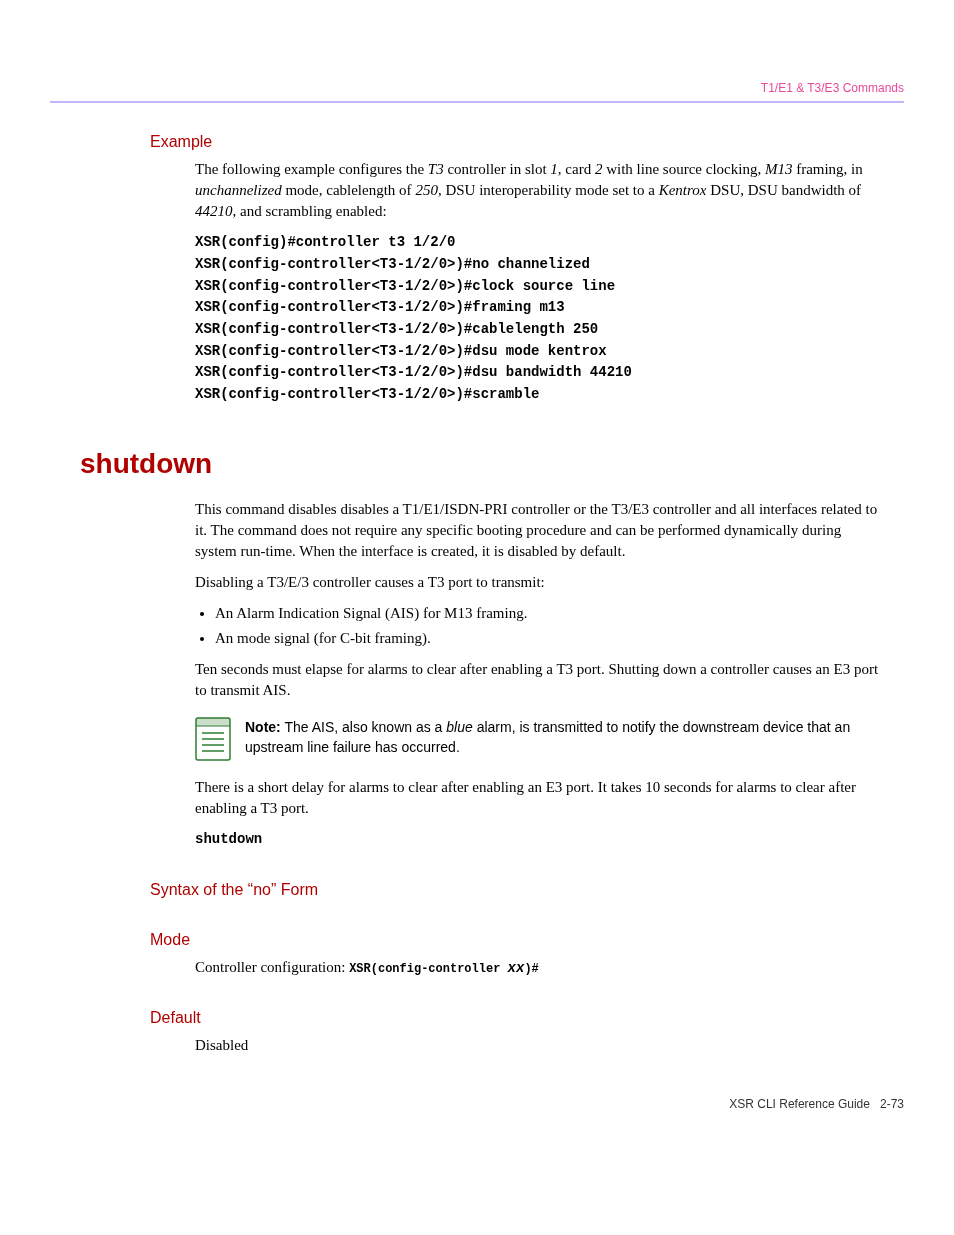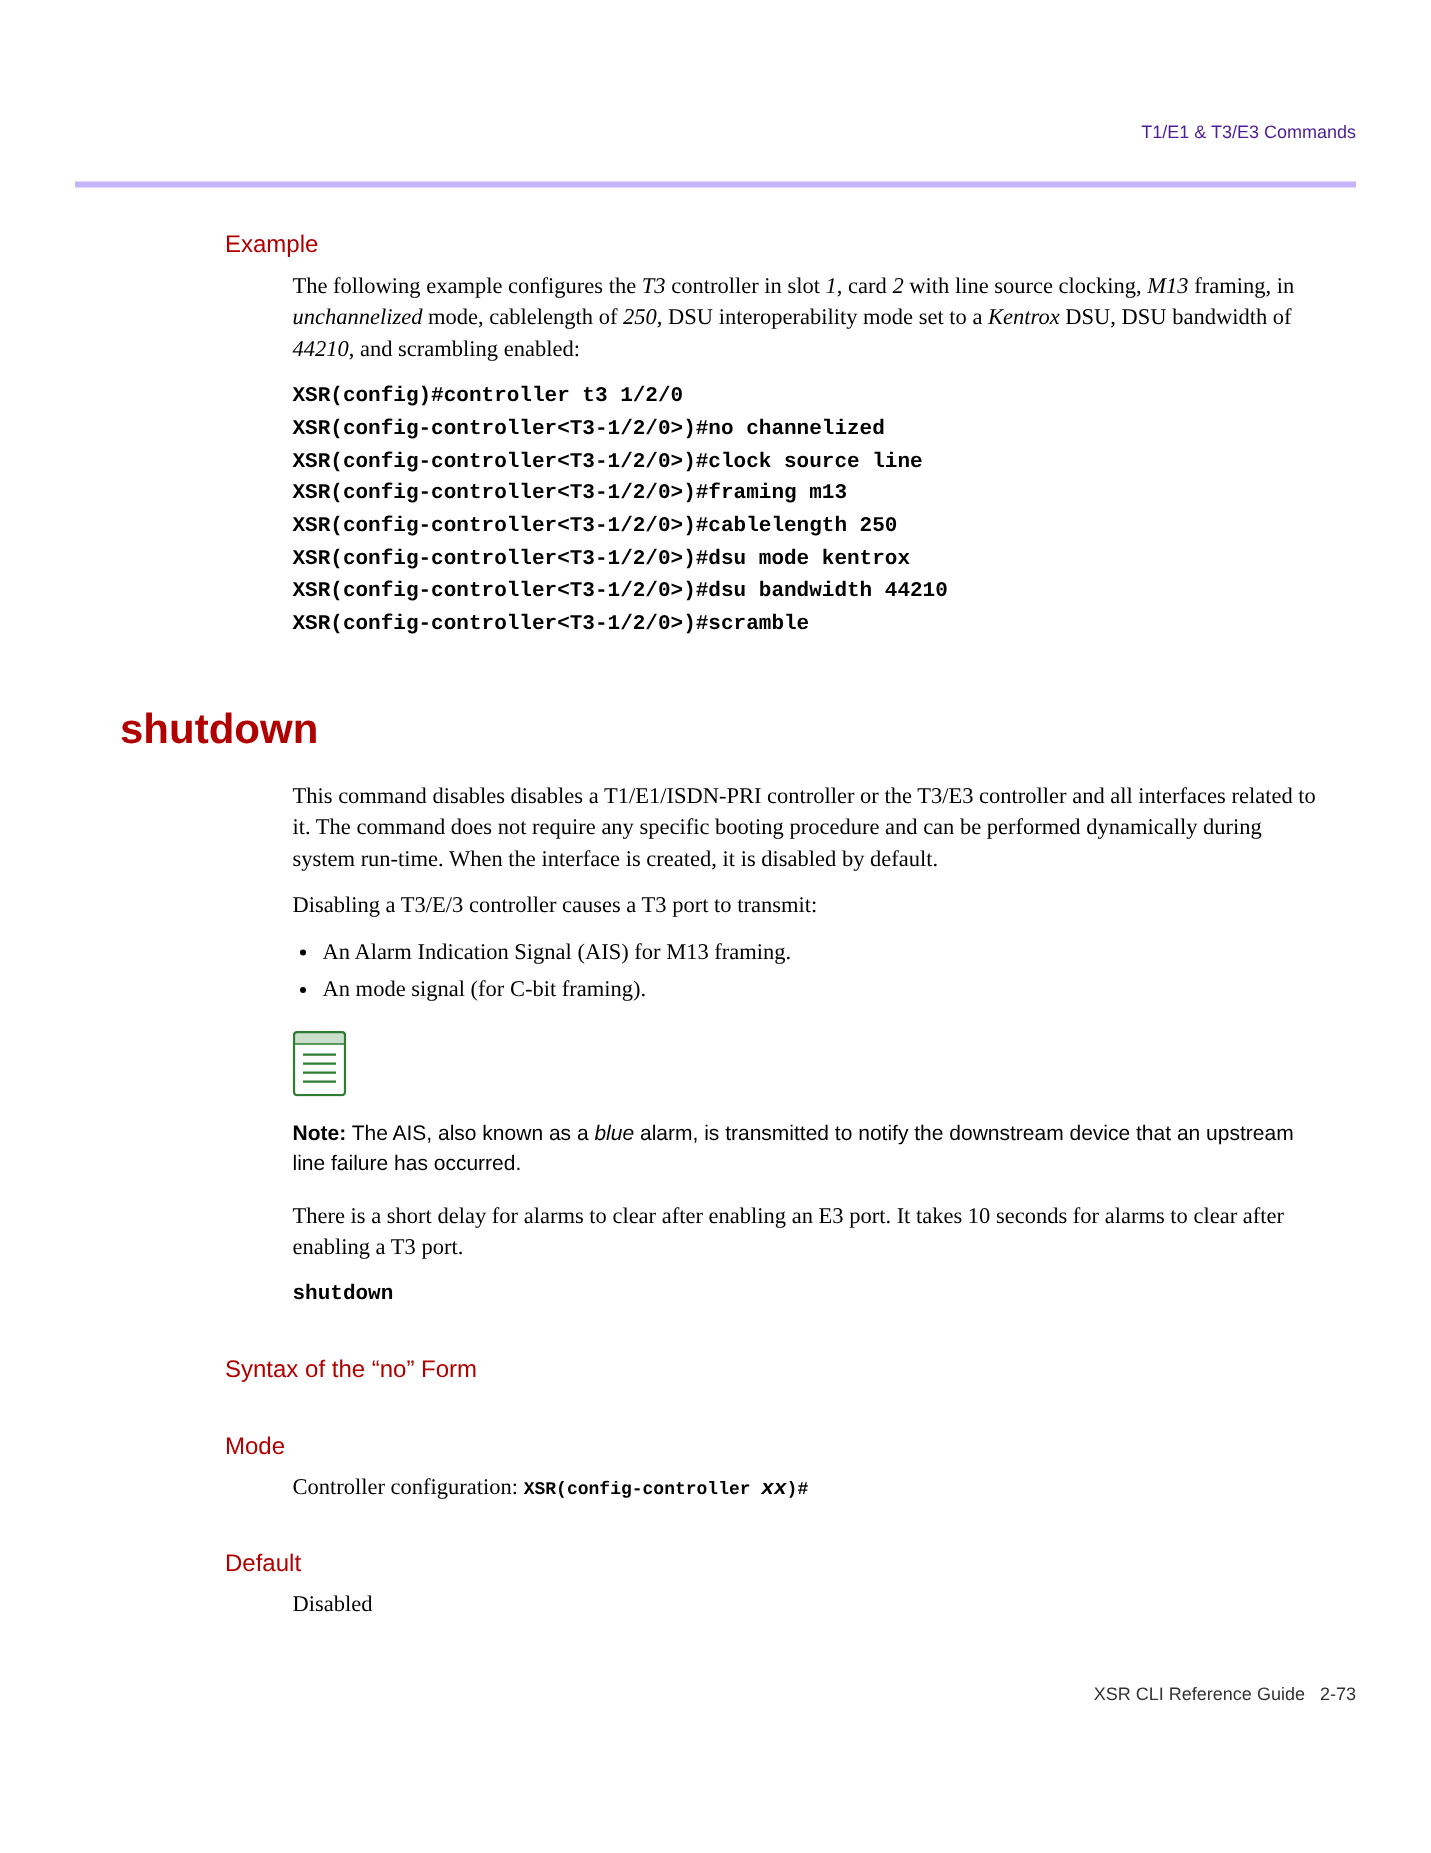--- a/index.html
+++ b/index.html
@@ -13,23 +13,23 @@
     line-height: 1.4;
   }
   .page {
     padding: 80px 50px 40px 50px;
     box-sizing: border-box;
   }
   .running-header {
     text-align: right;
     font-family: Arial, Helvetica, sans-serif;
     font-size: 12px;
-    color: #4c1d95;
-    padding-bottom: 24px;
-    border-bottom: 4px solid #c4b5fd;
+    color: #ec4899;
+    padding-bottom: 4px;
+    border-bottom: 2px solid #c4b5fd;
     margin-bottom: 20px;
   }
   .content-indent {
     margin-left: 145px;
     margin-right: 20px;
   }
   .subhead {
     font-family: Arial, Helvetica, sans-serif;
     font-weight: normal;
     font-size: 16px;
@@ -71,21 +71,20 @@
     list-style: disc;
     padding-left: 20px;
     margin: 6px 0 10px 0;
   }
   ul.bullets li { margin: 4px 0; }
   .note-row {
     display: flex;
     align-items: flex-start;
     gap: 14px;
     margin: 16px 0;
-    flex-direction: column;
   }
   .note-icon {
     flex: 0 0 36px;
     height: 44px;
   }
   .note-icon svg { display: block; }
   .sans {
     font-family: Arial, Helvetica, sans-serif;
     font-size: 14px;
     line-height: 1.45;
@@ -122,20 +121,21 @@
   </div>
 
   <div class="command-title">shutdown</div>
   <div class="content-indent">
     <p>This command disables disables a T1/E1/ISDN-PRI controller or the T3/E3 controller and all interfaces related to it. The command does not require any specific booting procedure and can be performed dynamically during system run-time. When the interface is created, it is disabled by default.</p>
     <p>Disabling a T3/E/3 controller causes a T3 port to transmit:</p>
     <ul class="bullets">
       <li>An Alarm Indication Signal (AIS) for M13 framing.</li>
       <li>An mode signal (for C-bit framing).</li>
     </ul>
+    <p>Ten seconds must elapse for alarms to clear after enabling a T3 port. Shutting down a controller causes an E3 port to transmit AIS.</p>
 
     <div class="note-row">
       <div class="note-icon">
         <svg width="36" height="44" viewBox="0 0 36 44">
           <rect x="1" y="1" width="34" height="42" rx="2" ry="2" fill="#fff" stroke="#2e7d32" stroke-width="1.5"></rect>
           <rect x="1" y="1" width="34" height="8" fill="#2e7d32" opacity="0.25"></rect>
           <line x1="1" y1="9" x2="35" y2="9" stroke="#2e7d32" stroke-width="1"></line>
           <line x1="7" y1="16" x2="29" y2="16" stroke="#2e7d32" stroke-width="1.5"></line>
           <line x1="7" y1="22" x2="29" y2="22" stroke="#2e7d32" stroke-width="1.5"></line>
           <line x1="7" y1="28" x2="29" y2="28" stroke="#2e7d32" stroke-width="1.5"></line>

